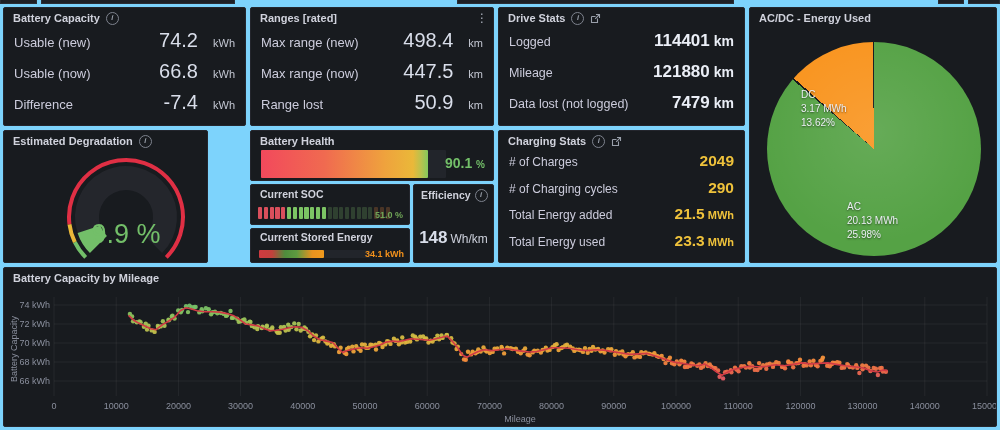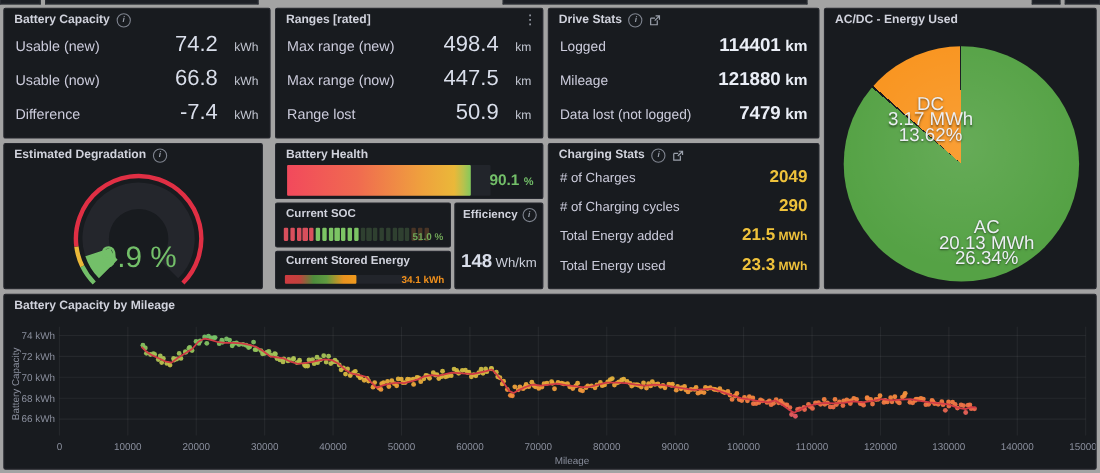--- a/index.html
+++ b/index.html
@@ -1,17 +1,17 @@
 <!DOCTYPE html>
 <html><head>
 <meta charset="utf-8">
 <style>
   html,body{margin:0;padding:0;background:#0c0d10;width:1000px;height:430px;overflow:hidden;
     font-family:"Liberation Sans","DejaVu Sans",sans-serif;-webkit-font-smoothing:antialiased;}
-  #dash{position:relative;width:1000px;height:430px;background:#a3a3a3;}
+  #dash{position:relative;width:1000px;height:430px;background:#7dd3fc;}
   .frag{position:absolute;top:0;height:4px;background:#1d2026;border:1px solid #2a2d34;border-top:none;box-sizing:border-box;}
   .panel{position:absolute;background:#181b1f;border:1px solid #24262d;border-radius:2px;box-sizing:border-box;overflow:hidden;}
   .phead{display:flex;align-items:center;gap:6px;padding:5px 9px 2px 9px;height:17px;box-sizing:border-box;}
   .ptitle{font-size:11px;font-weight:600;color:#d0d2dc;white-space:nowrap;}
   .ptitle.sm{font-size:10.5px;}
   .iico{width:11px;height:11px;border:1px solid #7e838e;border-radius:50%;color:#9aa0ab;font-size:7.5px;
     line-height:10px;text-align:center;font-style:italic;font-weight:700;flex:none;}
   .xico{flex:none;display:block;}
   .kebab{position:absolute;right:5px;top:3px;color:#aab0bb;font-size:12px;letter-spacing:0;cursor:pointer;}
   
@@ -38,21 +38,21 @@
   
   .ebar-track{position:absolute;left:8px;top:21px;width:112px;height:8px;background:#22252b;border-radius:1px;}
   .ebar-fill{height:100%;border-radius:1px;background:linear-gradient(90deg,#ce3a40 0%,#c2413c 20%,#4e8c3c 40%,#5e9a40 58%,#e8921f 82%,#f09a1d 100%);}
   .ebar-val{position:absolute;right:5px;top:20px;font-size:9px;font-weight:700;color:#f2911c;}
   
   .eff-val{position:absolute;left:0;right:0;bottom:14px;text-align:center;color:#d9deea;font-size:17px;font-weight:600;}
   .eff-val .u{font-size:12px;font-weight:400;color:#cdd1dc;margin-left:3px;}
   
   .pie{position:absolute;border-radius:50%;}
   .pie-shade{position:absolute;inset:0;border-radius:50%;background:radial-gradient(circle at 50% 42%,rgba(255,255,255,.10),rgba(0,0,0,0) 68%);}
-  .pie-label{position:absolute;text-align:center;font-size:17px;line-height:14px;color:#eceff4;text-shadow:0 1px 2px rgba(0,0,0,.55);}
+  .pie-label{position:absolute;font-size:10px;line-height:14px;color:#eceff4;text-shadow:0 1px 2px rgba(0,0,0,.55);}
   
   svg text{font-family:"Liberation Sans","DejaVu Sans",sans-serif;}
 </style>
 </head>
 <body>
 
 <div id="dash">
 
   <div class="frag" style="left:0;width:37px"></div>
   <div class="frag" style="left:41px;width:194px"></div>
@@ -135,25 +135,25 @@
       <div class="pie-shade"></div>
     </div>
     <div class="pie-label" style="left:51px;top:80px;width:90px">
       <div>DC</div>
       <div>3.17 MWh</div>
       <div>13.62%</div>
     </div>
     <div class="pie-label" style="left:97px;top:192px;width:100px">
       <div>AC</div>
       <div>20.13 MWh</div>
-      <div>26.34%</div>
+      <div>25.98%</div>
     </div>
   </div>
 
-  <div class="panel" style="left:3px;top:130px;width:236px;height:133px">
+  <div class="panel" style="left:3px;top:130px;width:205px;height:133px">
     <div class="phead">
         <span class="ptitle">Estimated Degradation</span>
         <span class="iico">i</span>
       </div>
     <svg id="gauge" width="243" height="116" viewBox="0 0 243 116" style="position:absolute;left:0;top:16px">
         <path d="M 81.69491347236679 110.30508652763322 A 57 57 0 0 1 70.81242818164492 95.07653268178717" stroke="#73bf69" stroke-width="4" fill="none"></path>
         <path d="M 70.81242818164492 95.07653268178717 A 57 57 0 0 1 65.44946202507477 77.14399431316536" stroke="#eab839" stroke-width="4" fill="none"></path>
         <path d="M 65.44946202507477 77.14399431316536 A 57 57 0 1 1 162.30508652763325 110.30508652763316" stroke="#e02f44" stroke-width="4" fill="none"></path>
         <path d="M 84.96599961136695 82.22631650231284 A 39 39 0 1 1 149.57716446627538 97.57716446627532" stroke="#24262c" stroke-width="24" fill="none"></path>
         <path d="M 94.42283553372465 97.57716446627535 A 39 39 0 0 1 84.96599961136695 82.22631650231284" stroke="#73bf69" stroke-width="24" fill="none"></path>

